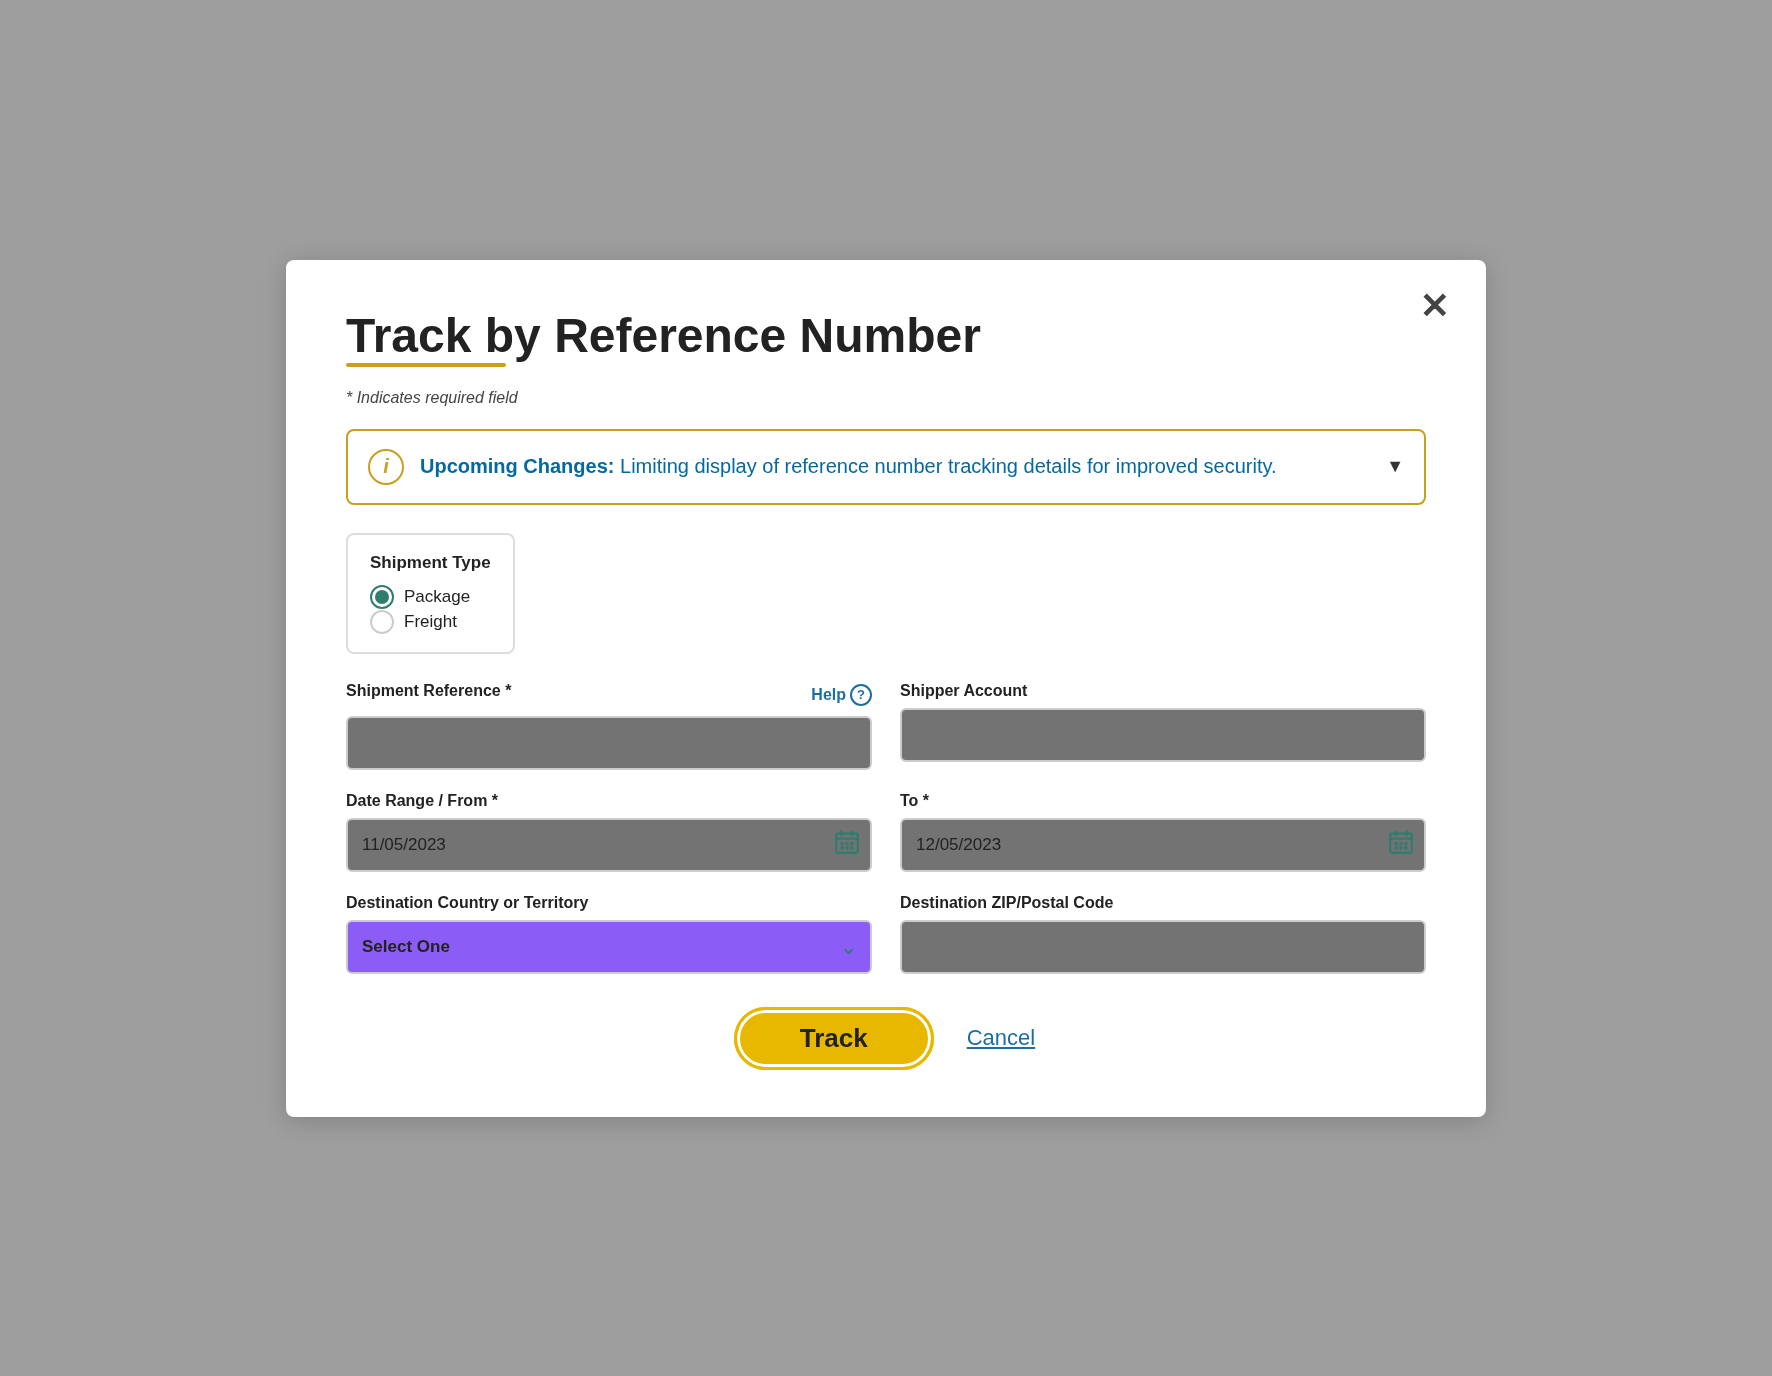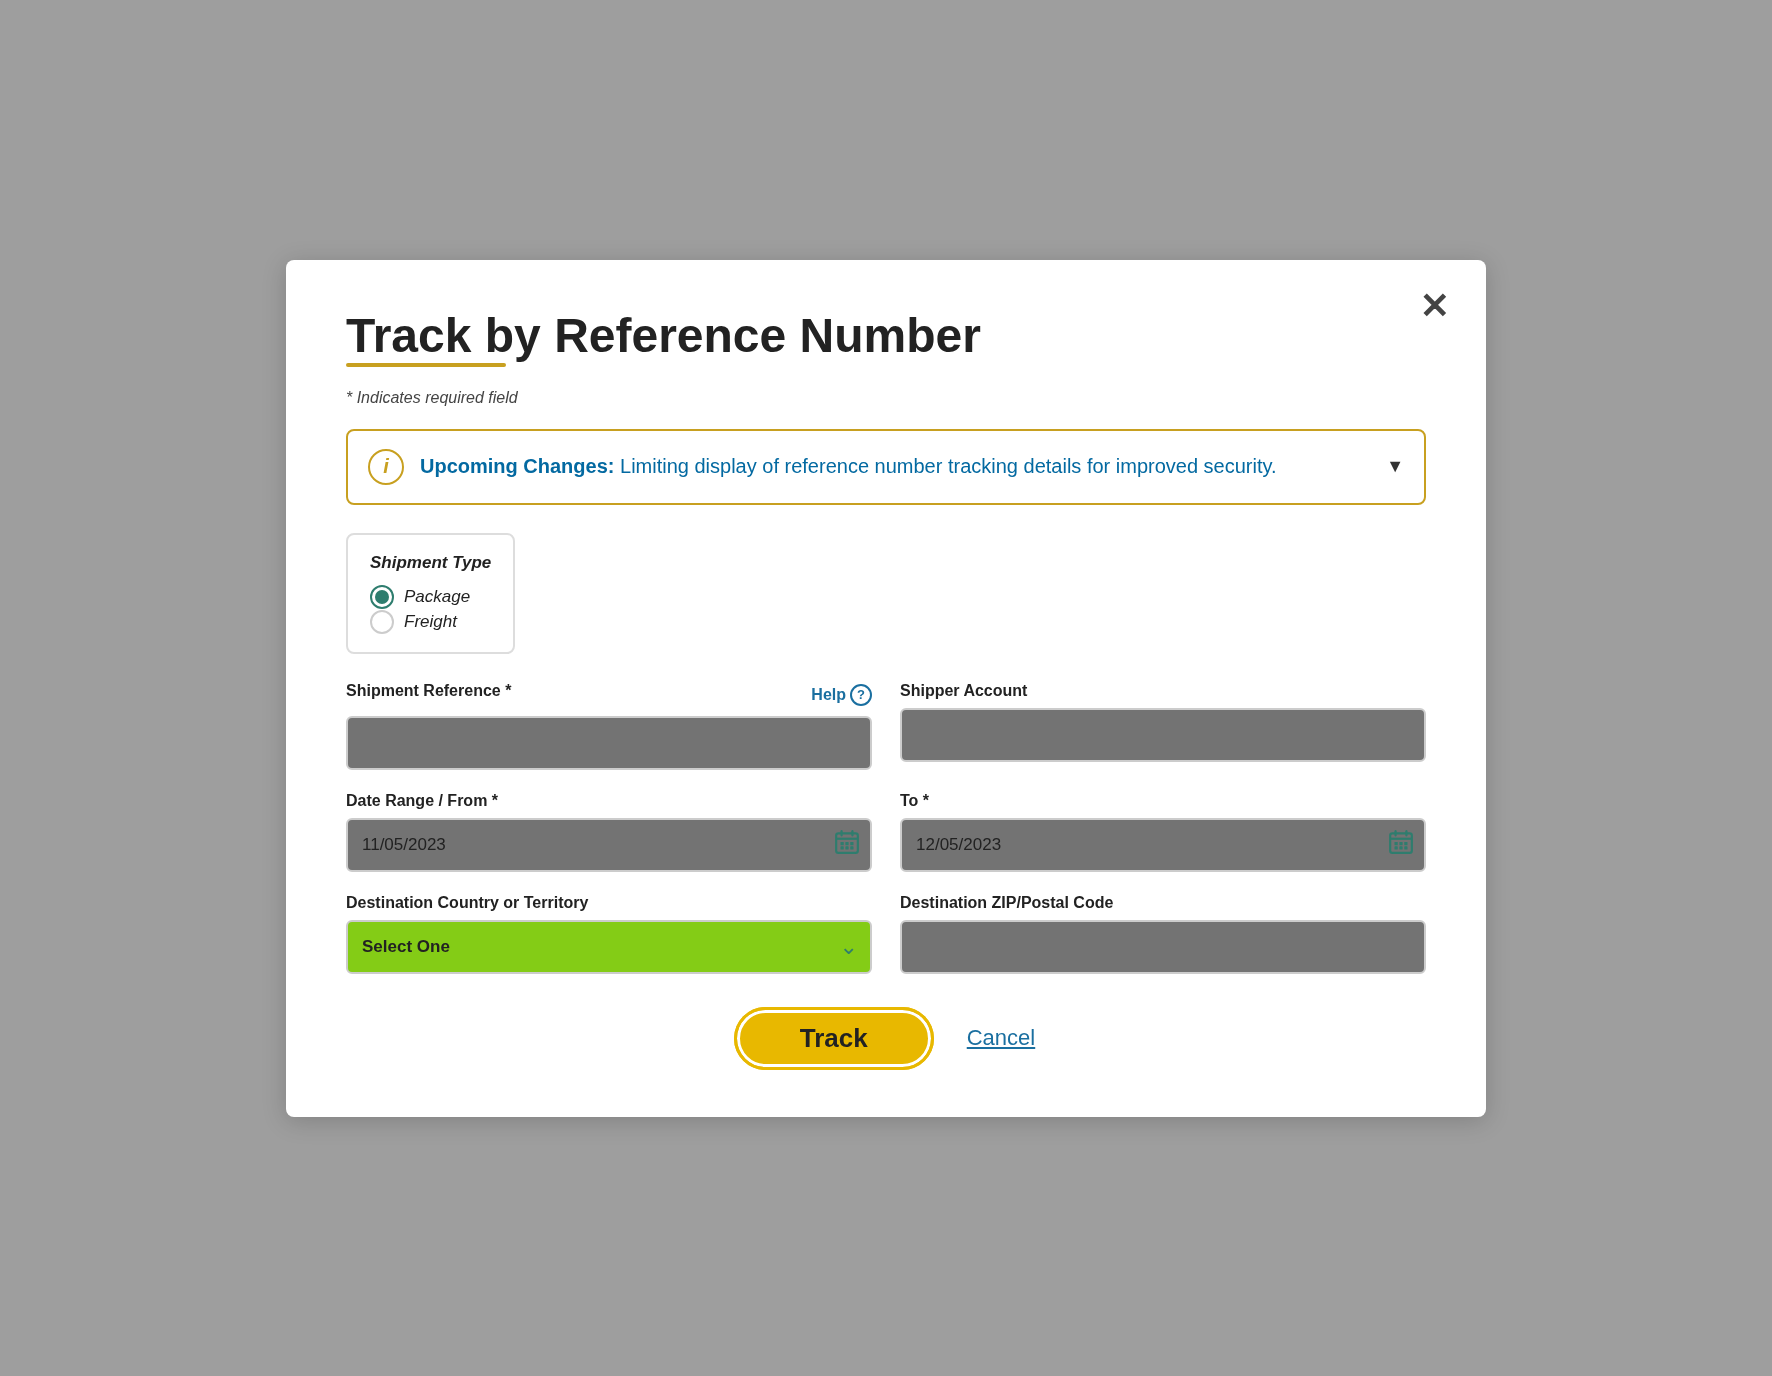--- a/index.html
+++ b/index.html
@@ -99,21 +99,20 @@
       color: #333;
       cursor: pointer;
     }
     .shipment-type-box {
       border: 2px solid #ddd;
       border-radius: 8px;
       padding: 18px 22px;
       display: inline-block;
       margin-bottom: 28px;
       background: #fff;
-      font-style: italic;
     }
     .shipment-type-label {
       font-size: 17px;
       font-weight: 700;
       color: #222;
       margin-bottom: 12px;
     }
     .radio-group {
       display: flex;
       flex-direction: column;
@@ -219,21 +218,21 @@
     }
     .form-select {
       width: 100%;
       height: 54px;
       border: 2px solid #ccc;
       border-radius: 6px;
       padding: 0 14px;
       font-size: 17px;
       font-weight: 700;
       color: #222;
-      background: #84cc16;
+      background: #8b5cf6;
       appearance: none;
       outline: none;
       cursor: pointer;
     }
     .select-chevron {
       position: absolute;
       right: 14px;
       top: 50%;
       transform: translateY(-50%);
       color: #2e7d6e;

